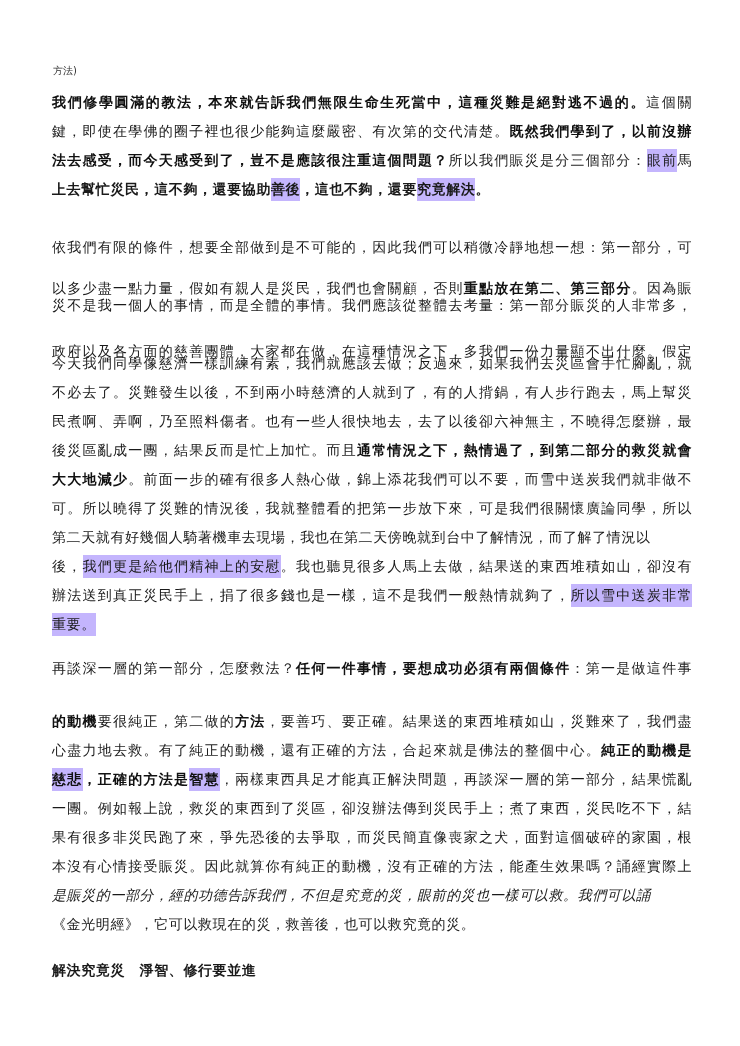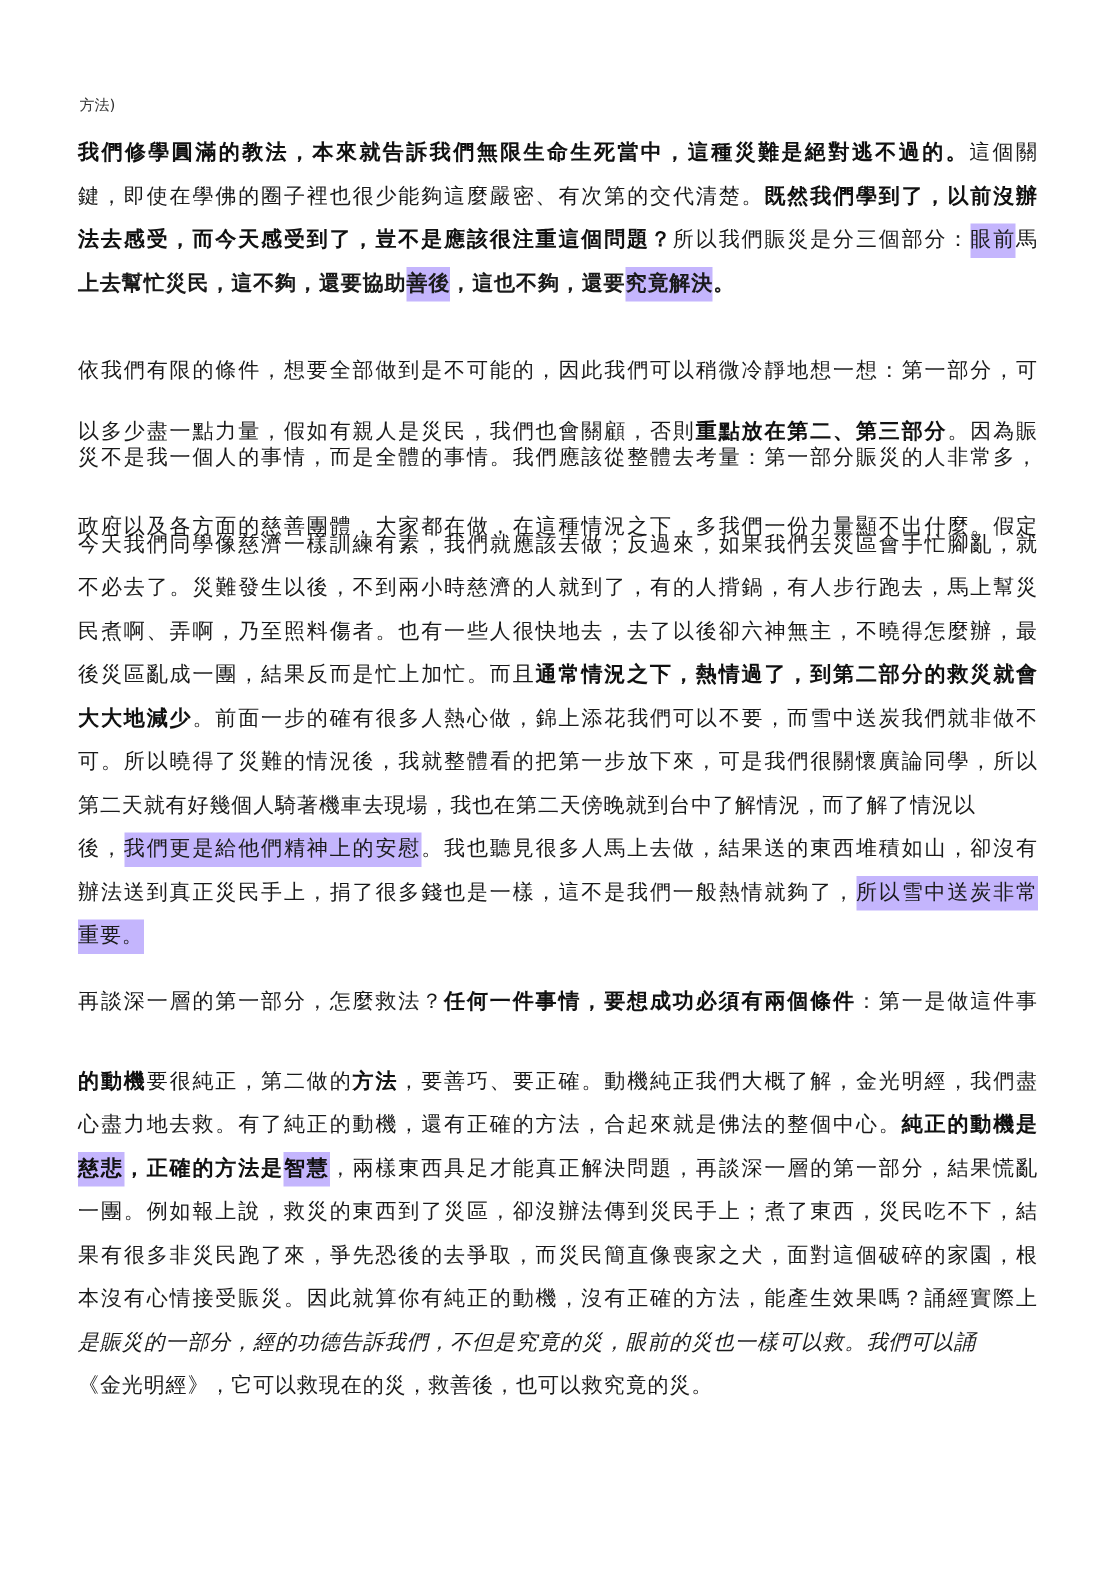--- a/index.html
+++ b/index.html
@@ -46,22 +46,23 @@
       <div class="line" style="top: 382px;"><span class="seg">不必去了。災難發生以後，不到兩小時慈濟的人就到了，有的人揹鍋，有人步行跑去，馬上幫災</span></div>
       <div class="line" style="top: 411px;"><span class="seg">民煮啊、弄啊，乃至照料傷者。也有一些人很快地去，去了以後卻六神無主，不曉得怎麼辦，最</span></div>
       <div class="line" style="top: 440px;"><span class="seg">後災區亂成一團，結果反而是忙上加忙。而且</span><span class="seg b">通常情況之下，熱情過了，到第二部分的救災就會</span></div>
       <div class="line" style="top: 469px;"><span class="seg b">大大地減少</span><span class="seg">。前面一步的確有很多人熱心做，錦上添花我們可以不要，而雪中送炭我們就非做不</span></div>
       <div class="line" style="top: 498px;"><span class="seg">可。所以曉得了災難的情況後，我就整體看的把第一步放下來，可是我們很關懷廣論同學，所以</span></div>
       <div class="line last" style="top: 527px;"><span class="seg">第二天就有好幾個人騎著機車去現場，我也在第二天傍晚就到台中了解情況，而了解了情況以</span></div>
       <div class="line" style="top: 556px;"><span class="seg">後，</span><span class="seg hl">我們更是給他們精神上的安慰</span><span class="seg">。我也聽見很多人馬上去做，結果送的東西堆積如山，卻沒有</span></div>
       <div class="line" style="top: 585px;"><span class="seg">辦法送到真正災民手上，捐了很多錢也是一樣，這不是我們一般熱情就夠了，</span><span class="seg hl">所以雪中送炭非常</span></div>
       <div class="line last" style="top: 614px;"><span class="seg hl">重要。</span></div>
       <div class="line" style="top: 658px;"><span class="seg">再談深一層的第一部分，怎麼救法？</span><span class="seg b">任何一件事情，要想成功必須有兩個條件</span><span class="seg">：第一是做這件事</span></div>
-      <div class="line" style="top: 711px;"><span class="seg b">的動機</span><span class="seg">要很純正，第二做的</span><span class="seg b">方法</span><span class="seg">，要善巧、要正確。動機純正我們大概了解，金光明經，我們盡</span></div>
+      <div class="line" style="top: 711px;"><span class="seg b">的動機</span><span class="seg">要很純正，第二做的</span><span class="seg b">方法</span><span class="seg">，要善巧、要正確。結果送的東西堆積如山，災難來了，我們盡</span></div>
       <div class="line" style="top: 740px;"><span class="seg">心盡力地去救。有了純正的動機，還有正確的方法，合起來就是佛法的整個中心。</span><span class="seg b">純正的動機是</span></div>
       <div class="line" style="top: 769px;"><span class="seg b hl">慈悲</span><span class="seg b">，正確的方法是</span><span class="seg b hl">智慧</span><span class="seg">，兩樣東西具足才能真正解決問題，再談深一層的第一部分，結果慌亂</span></div>
       <div class="line" style="top: 798px;"><span class="seg">一團。例如報上說，救災的東西到了災區，卻沒辦法傳到災民手上；煮了東西，災民吃不下，結</span></div>
       <div class="line" style="top: 827px;"><span class="seg">果有很多非災民跑了來，爭先恐後的去爭取，而災民簡直像喪家之犬，面對這個破碎的家園，根</span></div>
       <div class="line" style="top: 856px;"><span class="seg">本沒有心情接受賑災。因此就算你有純正的動機，沒有正確的方法，能產生效果嗎？誦經實際上</span></div>
       <div class="line last" style="top: 885px; font-style: italic;"><span class="seg">是賑災的一部分，經的功德告訴我們，不但是究竟的災，眼前的災也一樣可以救。我們可以誦</span></div>
       <div class="line last" style="top: 914px;"><span class="seg">《金光明經》，它可以救現在的災，救善後，也可以救究竟的災。</span></div>
     </div>
+  <div class="heading">解決究竟災　淨智、修行要並進</div>
 </div>
 
 </body></html>

